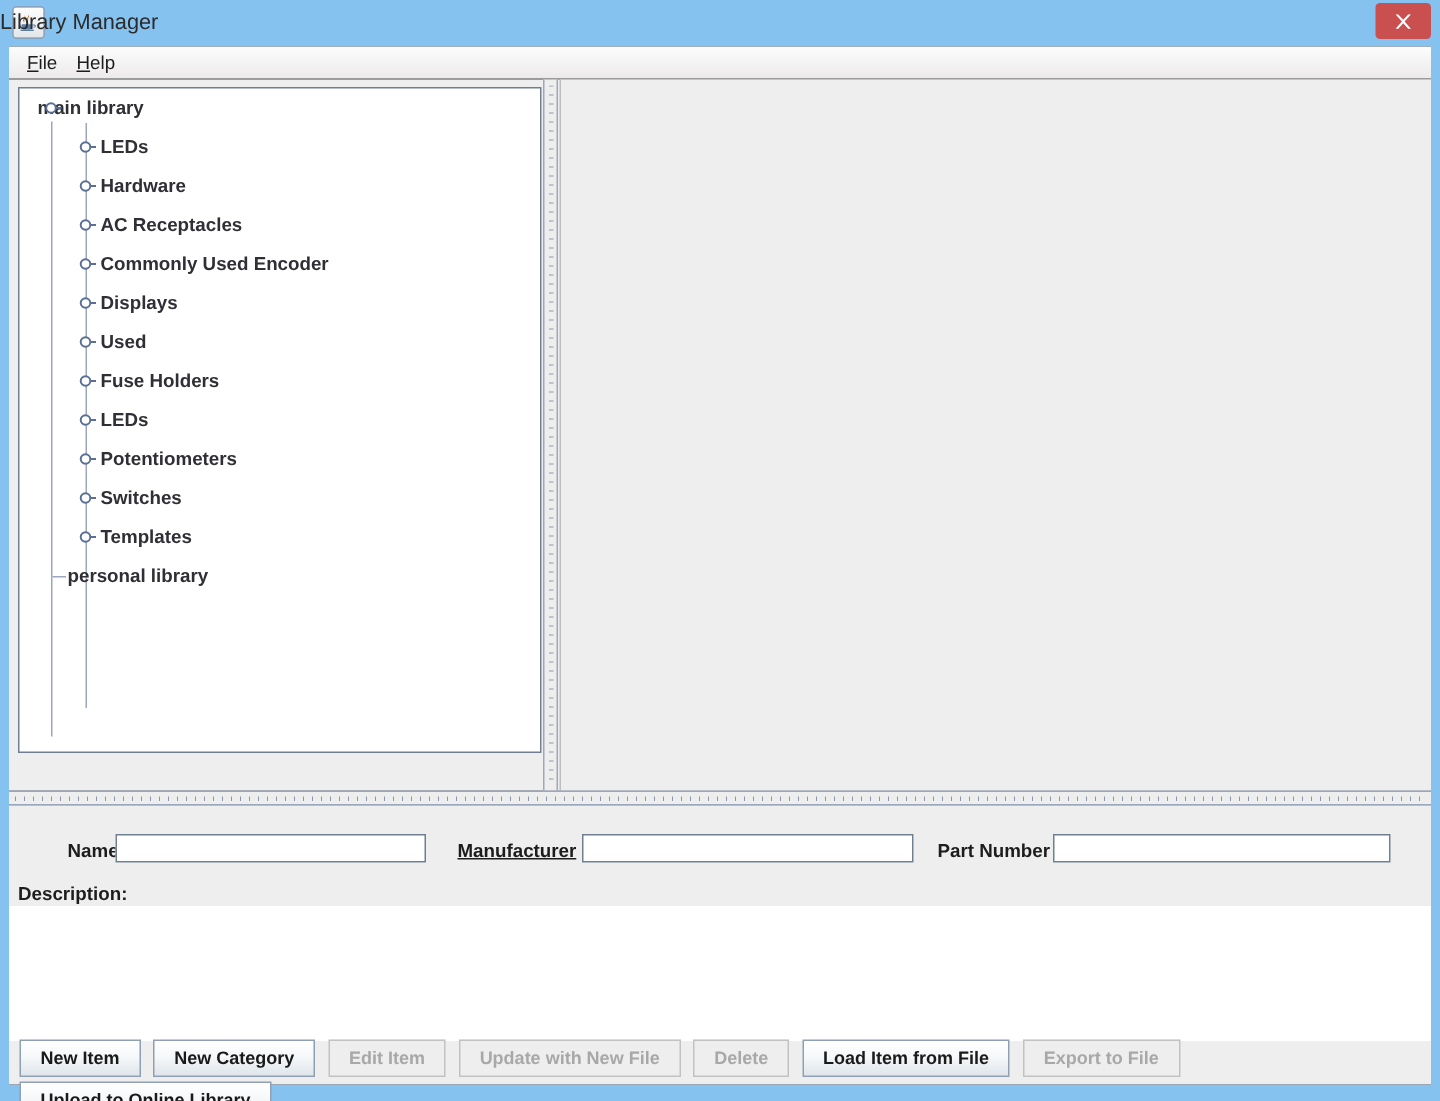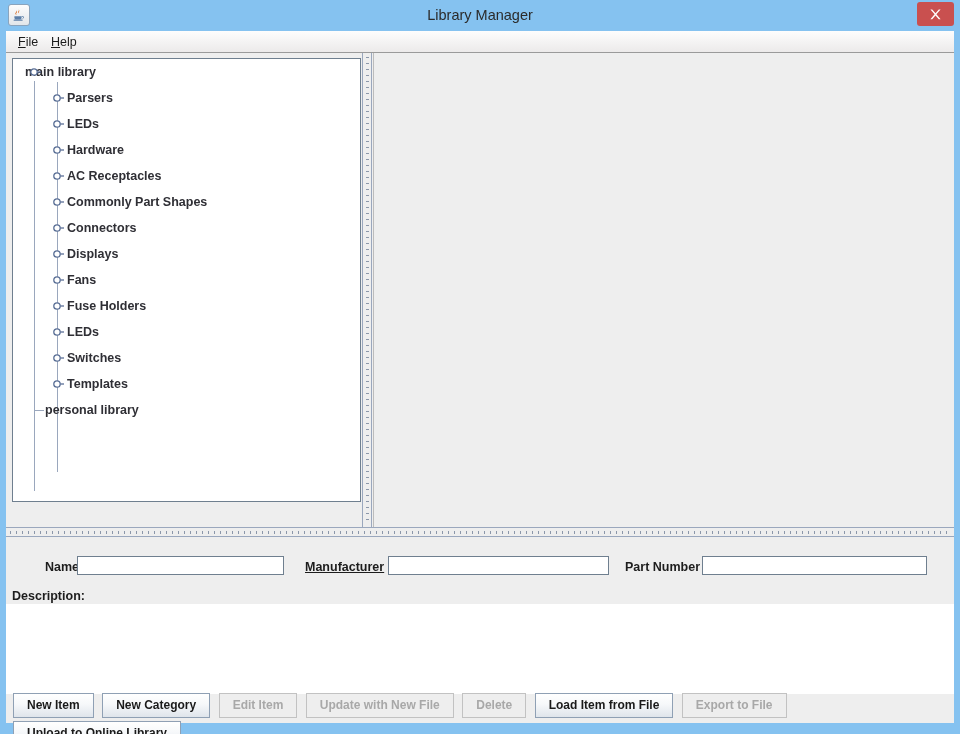--- a/index.html
+++ b/index.html
@@ -42,21 +42,20 @@
     align-items: center;
     justify-content: center;
   }
   #win-icon svg { display:block; }
   #title-text {
     position: absolute;
     left: 0; top: 0;
     width: 960px;
     height: 31px;
     line-height: 31px;
-    text-align: center;
     font-size: 14.5px;
     color: #2b2b2b;
   }
   #close-btn {
     position: absolute;
     right: 6px; top: 2px;
     width: 37px; height: 24px;
     background: #c9504f;
     border-radius: 3px;
     cursor: pointer;
@@ -329,29 +328,20 @@
           <div class="tree-row root">
             <span class="handle" style="left:14px; top:5px;">
               <svg width="16" height="16" viewBox="0 0 16 16">
                 <circle cx="7" cy="8" r="3.2" fill="#ffffff" stroke="#5a6f96" stroke-width="1.3"></circle>
                 <line x1="10.4" y1="8" x2="14" y2="8" stroke="#5a6f96" stroke-width="1.3"></line>
               </svg>
             </span>
             <span>main library</span>
           </div>
 
-          <div class="tree-row child">
-            <span class="handle" style="left:37px; top:5px;">
-              <svg width="16" height="16" viewBox="0 0 16 16">
-                  <circle cx="7" cy="8" r="3.2" fill="#ffffff" stroke="#5a6f96" stroke-width="1.3"></circle>
-                  <line x1="10.4" y1="8" x2="14" y2="8" stroke="#5a6f96" stroke-width="1.3"></line>
-                </svg>
-            </span>
-            <span>Parsers</span>
-          </div>
 
           <div class="tree-row child">
             <span class="handle" style="left:37px; top:5px;">
               <svg width="16" height="16" viewBox="0 0 16 16">
                   <circle cx="7" cy="8" r="3.2" fill="#ffffff" stroke="#5a6f96" stroke-width="1.3"></circle>
                   <line x1="10.4" y1="8" x2="14" y2="8" stroke="#5a6f96" stroke-width="1.3"></line>
                 </svg>
             </span>
             <span>LEDs</span>
           </div>
@@ -376,53 +366,44 @@
             <span>AC Receptacles</span>
           </div>
 
           <div class="tree-row child">
             <span class="handle" style="left:37px; top:5px;">
               <svg width="16" height="16" viewBox="0 0 16 16">
                   <circle cx="7" cy="8" r="3.2" fill="#ffffff" stroke="#5a6f96" stroke-width="1.3"></circle>
                   <line x1="10.4" y1="8" x2="14" y2="8" stroke="#5a6f96" stroke-width="1.3"></line>
                 </svg>
             </span>
-            <span>Commonly Part Shapes</span>
-          </div>
-
-          <div class="tree-row child">
-            <span class="handle" style="left:37px; top:5px;">
-              <svg width="16" height="16" viewBox="0 0 16 16">
-                  <circle cx="7" cy="8" r="3.2" fill="#ffffff" stroke="#5a6f96" stroke-width="1.3"></circle>
-                  <line x1="10.4" y1="8" x2="14" y2="8" stroke="#5a6f96" stroke-width="1.3"></line>
-                </svg>
-            </span>
-            <span>Connectors</span>
-          </div>
+            <span>Commonly Used Encoder</span>
+          </div>
+
 
 
           <div class="tree-row child">
             <span class="handle" style="left:37px; top:5px;">
               <svg width="16" height="16" viewBox="0 0 16 16">
                   <circle cx="7" cy="8" r="3.2" fill="#ffffff" stroke="#5a6f96" stroke-width="1.3"></circle>
                   <line x1="10.4" y1="8" x2="14" y2="8" stroke="#5a6f96" stroke-width="1.3"></line>
                 </svg>
             </span>
             <span>Displays</span>
           </div>
 
 
           <div class="tree-row child">
             <span class="handle" style="left:37px; top:5px;">
               <svg width="16" height="16" viewBox="0 0 16 16">
                   <circle cx="7" cy="8" r="3.2" fill="#ffffff" stroke="#5a6f96" stroke-width="1.3"></circle>
                   <line x1="10.4" y1="8" x2="14" y2="8" stroke="#5a6f96" stroke-width="1.3"></line>
                 </svg>
             </span>
-            <span>Fans</span>
+            <span>Used</span>
           </div>
 
           <div class="tree-row child">
             <span class="handle" style="left:37px; top:5px;">
               <svg width="16" height="16" viewBox="0 0 16 16">
                   <circle cx="7" cy="8" r="3.2" fill="#ffffff" stroke="#5a6f96" stroke-width="1.3"></circle>
                   <line x1="10.4" y1="8" x2="14" y2="8" stroke="#5a6f96" stroke-width="1.3"></line>
                 </svg>
             </span>
             <span>Fuse Holders</span>
@@ -431,20 +412,29 @@
           <div class="tree-row child">
             <span class="handle" style="left:37px; top:5px;">
               <svg width="16" height="16" viewBox="0 0 16 16">
                   <circle cx="7" cy="8" r="3.2" fill="#ffffff" stroke="#5a6f96" stroke-width="1.3"></circle>
                   <line x1="10.4" y1="8" x2="14" y2="8" stroke="#5a6f96" stroke-width="1.3"></line>
                 </svg>
             </span>
             <span>LEDs</span>
           </div>
 
+          <div class="tree-row child">
+            <span class="handle" style="left:37px; top:5px;">
+              <svg width="16" height="16" viewBox="0 0 16 16">
+                  <circle cx="7" cy="8" r="3.2" fill="#ffffff" stroke="#5a6f96" stroke-width="1.3"></circle>
+                  <line x1="10.4" y1="8" x2="14" y2="8" stroke="#5a6f96" stroke-width="1.3"></line>
+                </svg>
+            </span>
+            <span>Potentiometers</span>
+          </div>
 
           <div class="tree-row child">
             <span class="handle" style="left:37px; top:5px;">
               <svg width="16" height="16" viewBox="0 0 16 16">
                   <circle cx="7" cy="8" r="3.2" fill="#ffffff" stroke="#5a6f96" stroke-width="1.3"></circle>
                   <line x1="10.4" y1="8" x2="14" y2="8" stroke="#5a6f96" stroke-width="1.3"></line>
                 </svg>
             </span>
             <span>Switches</span>
           </div>

